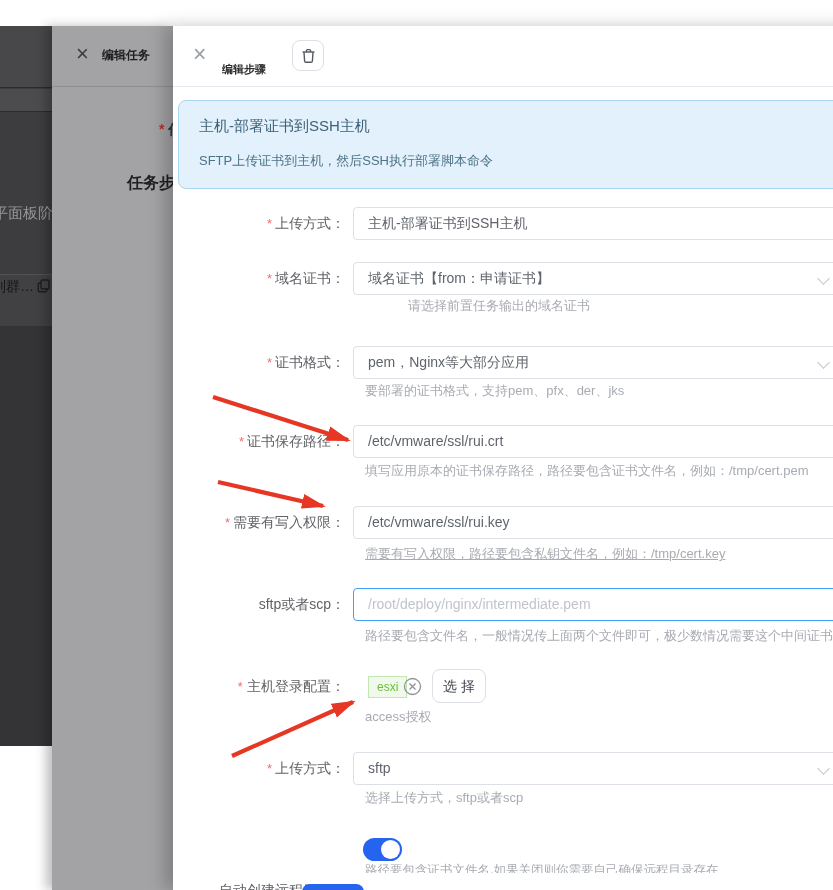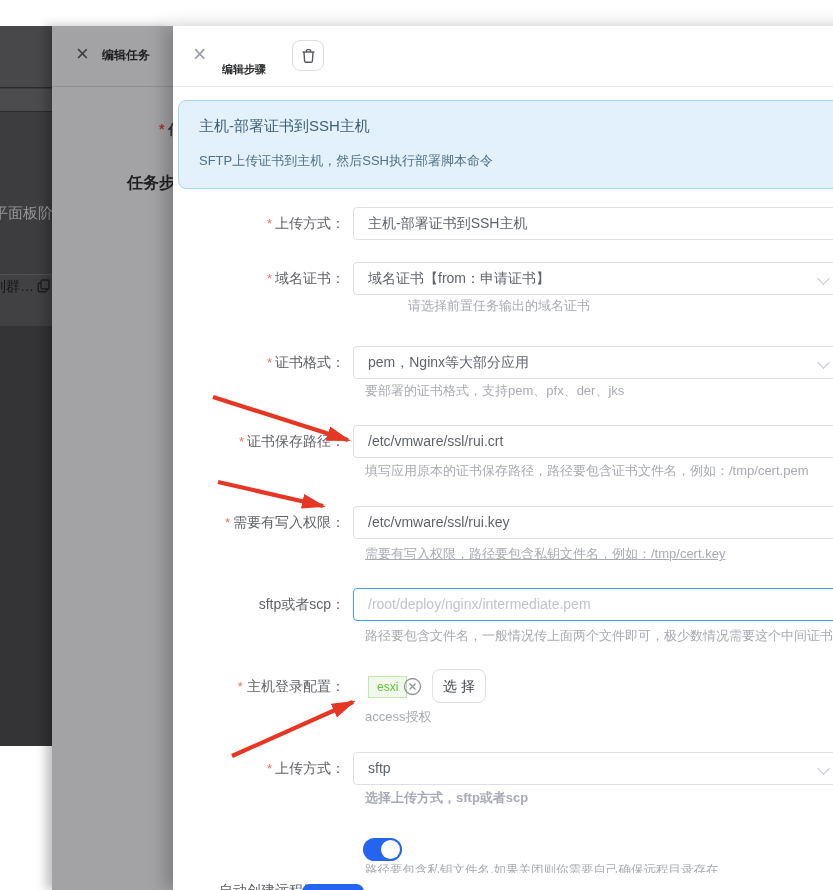--- a/index.html
+++ b/index.html
@@ -141,29 +141,29 @@
       <path d="M6.5 6.5 L12.5 12.5 M12.5 6.5 L6.5 12.5" stroke="#8f9399" stroke-width="1.3"></path>
     </svg>
     <button class="pick-btn">选 择</button>
   </div>
   <div class="help" style="top:682px;">access授权</div>
 
   <div class="row" style="top:726px;">
     <div class="lbl"><span class="star">*</span><span>上传方式：</span></div>
     <div class="ctl"><span>sftp</span><i class="chev"></i></div>
   </div>
-  <div class="help" style="top:763px;font-weight:bold;">选择上传方式，sftp或者scp</div>
+  <div class="help" style="top:763px;">选择上传方式，sftp或者scp</div>
 
   <div class="row" style="top:815px;">
     <div class="lbl" style="line-height:18px;margin-top:40px;">自动创建远程目录：</div>
     <div class="toggle">
         <div class="knob"></div>
       </div>
   </div>
-  <div class="help clip-help" style="top:836px; font-size:12.5px;">路径要包含私钥文件名,如果关闭则你需要自己确保远程目录存在</div>
+  <div class="help clip-help" style="top:836px; font-size:12.5px;">路径要包含证书文件名,如果关闭则你需要自己确保远程目录存在</div>
 
   <button class="footer-btn"></button>
 </div>
 
 <svg class="arrows" viewBox="0 0 833 890">
   <defs>
     <marker id="ah" markerUnits="userSpaceOnUse" markerWidth="24" markerHeight="17" refX="21" refY="8.5" orient="auto">
       <polygon points="0,1 24,8.5 0,16" fill="#e53724"></polygon>
     </marker>
   </defs>

